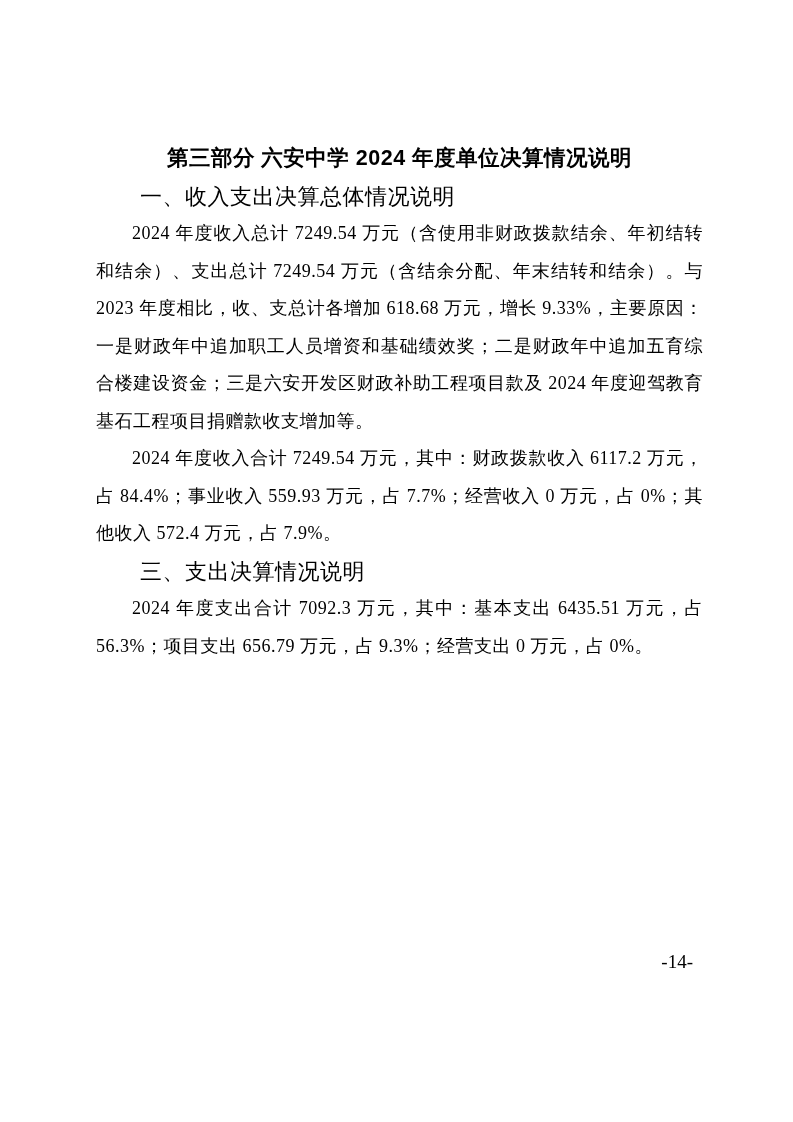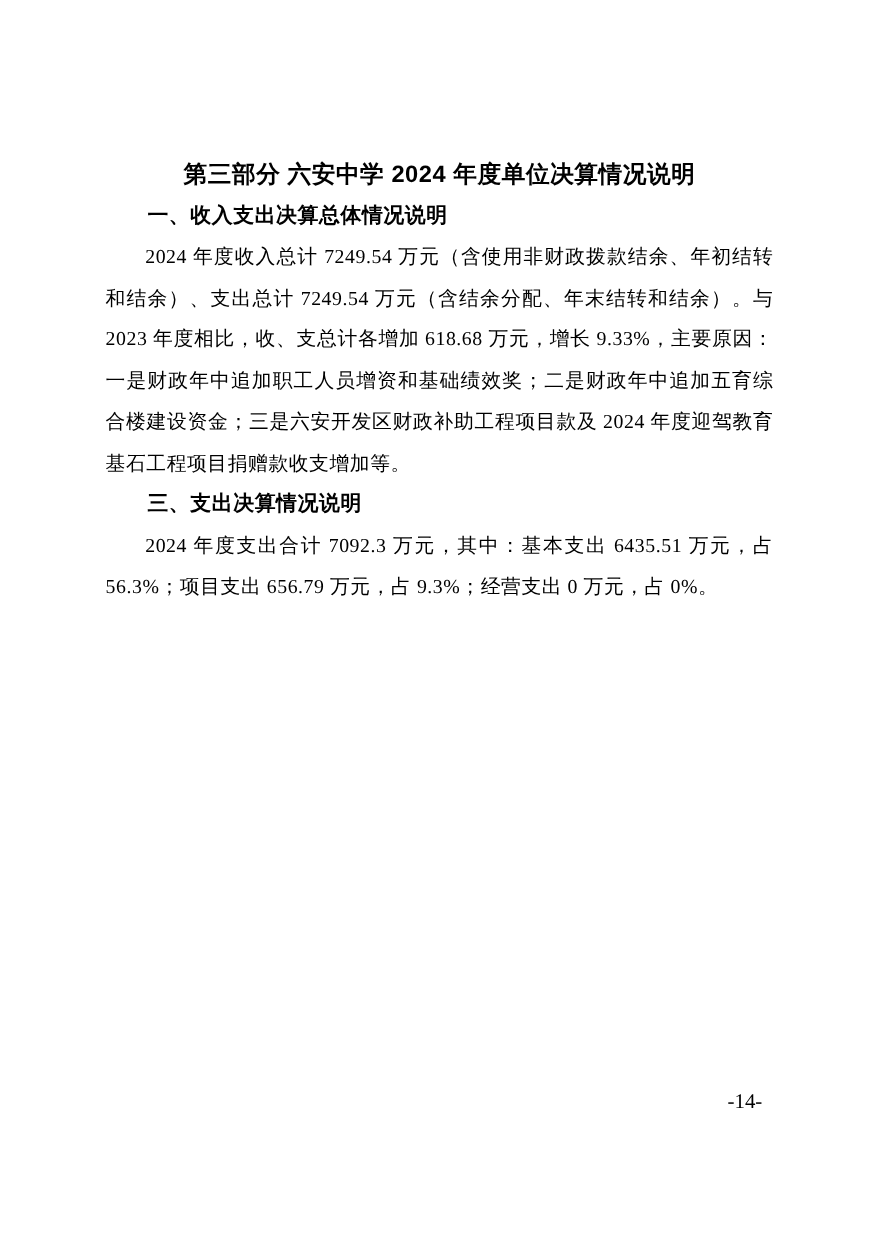--- a/index.html
+++ b/index.html
@@ -24,56 +24,57 @@
     font-family: "Liberation Sans", sans-serif;
     font-weight: 700;
     font-size: 21.5px;
     line-height: 37.5px;
     text-align: center;
     letter-spacing: 0.5px;
     white-space: nowrap;
   }
   .sec-heading {
     font-family: "Liberation Sans", sans-serif;
-    font-weight: 700;
-    font-size: 19px;
+    font-weight: 400;
+    font-size: 22px;
     line-height: 37.5px;
     text-indent: 2em;
     letter-spacing: 0.5px;
   }
   .body-para {
     font-family: "Liberation Serif", serif;
     font-size: 18px;
     line-height: 37.5px;
     text-indent: 2em;
     text-align: justify;
     letter-spacing: 0.5px;
   }
   .page-number {
     position: absolute;
-    top: 990px;
+    top: 950px;
     right: 100px;
     font-family: "Liberation Serif", serif;
     font-size: 19px;
     line-height: 24px;
   }
 </style>
 </head>
 <body>
 
 <div class="page">
 
   <h1 class="doc-title">第三部分 六安中学 2024 年度单位决算情况说明</h1>
 
   <section>
     <h2 class="sec-heading">一、收入支出决算总体情况说明</h2>
     <p class="body-para">2024 年度收入总计 7249.54 万元（含使用非财政拨款结余、年初结转和结余）、支出总计 7249.54 万元（含结余分配、年末结转和结余）。与 2023 年度相比，收、支总计各增加 618.68 万元，增长 9.33%，主要原因：一是财政年中追加职工人员增资和基础绩效奖；二是财政年中追加五育综合楼建设资金；三是六安开发区财政补助工程项目款及 2024 年度迎驾教育基石工程项目捐赠款收支增加等。</p>
   </section>
 
   <section>
+    <p class="body-para">2024 年度收入合计 7249.54 万元，其中：财政拨款收入 6117.2 万元，占 84.4%；事业收入 559.93 万元，占 7.7%；经营收入 0 万元，占 0%；其他收入 572.4 万元，占 7.9%。</p>
   </section>
 
   <section>
     <h2 class="sec-heading">三、支出决算情况说明</h2>
     <p class="body-para">2024 年度支出合计 7092.3 万元，其中：基本支出 6435.51 万元，占 56.3%；项目支出 656.79 万元，占 9.3%；经营支出 0 万元，占 0%。</p>
   </section>
 
 
   <div class="page-number">-14-</div>
 </div>

